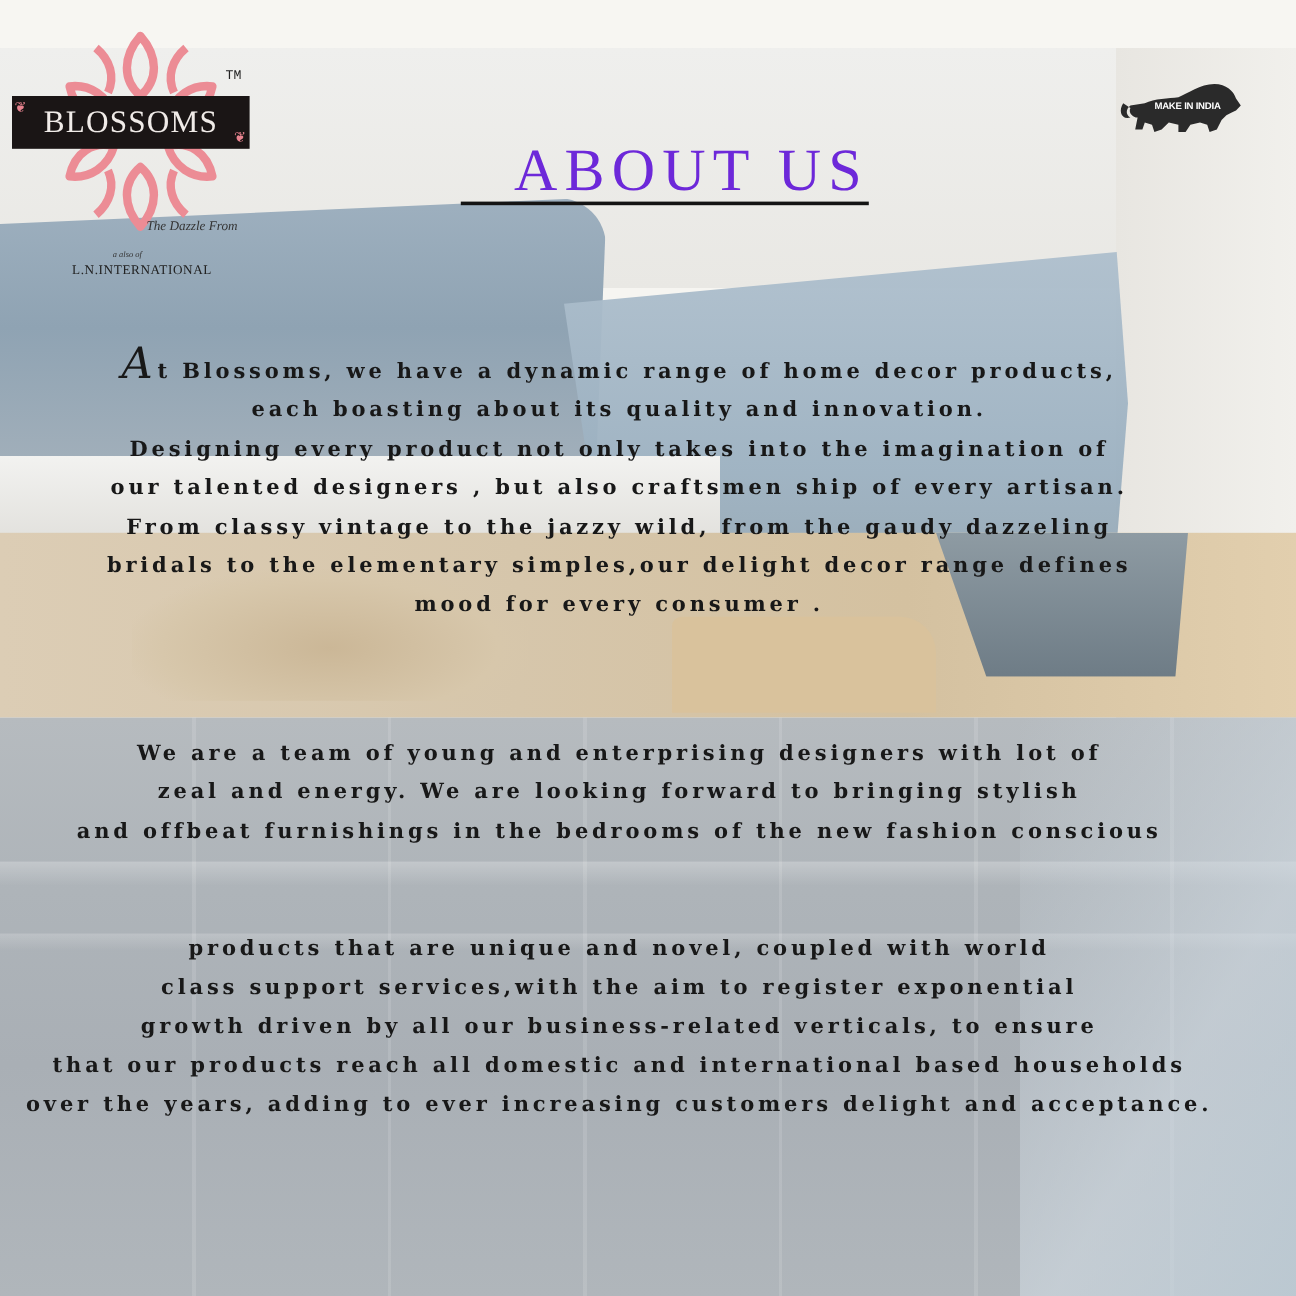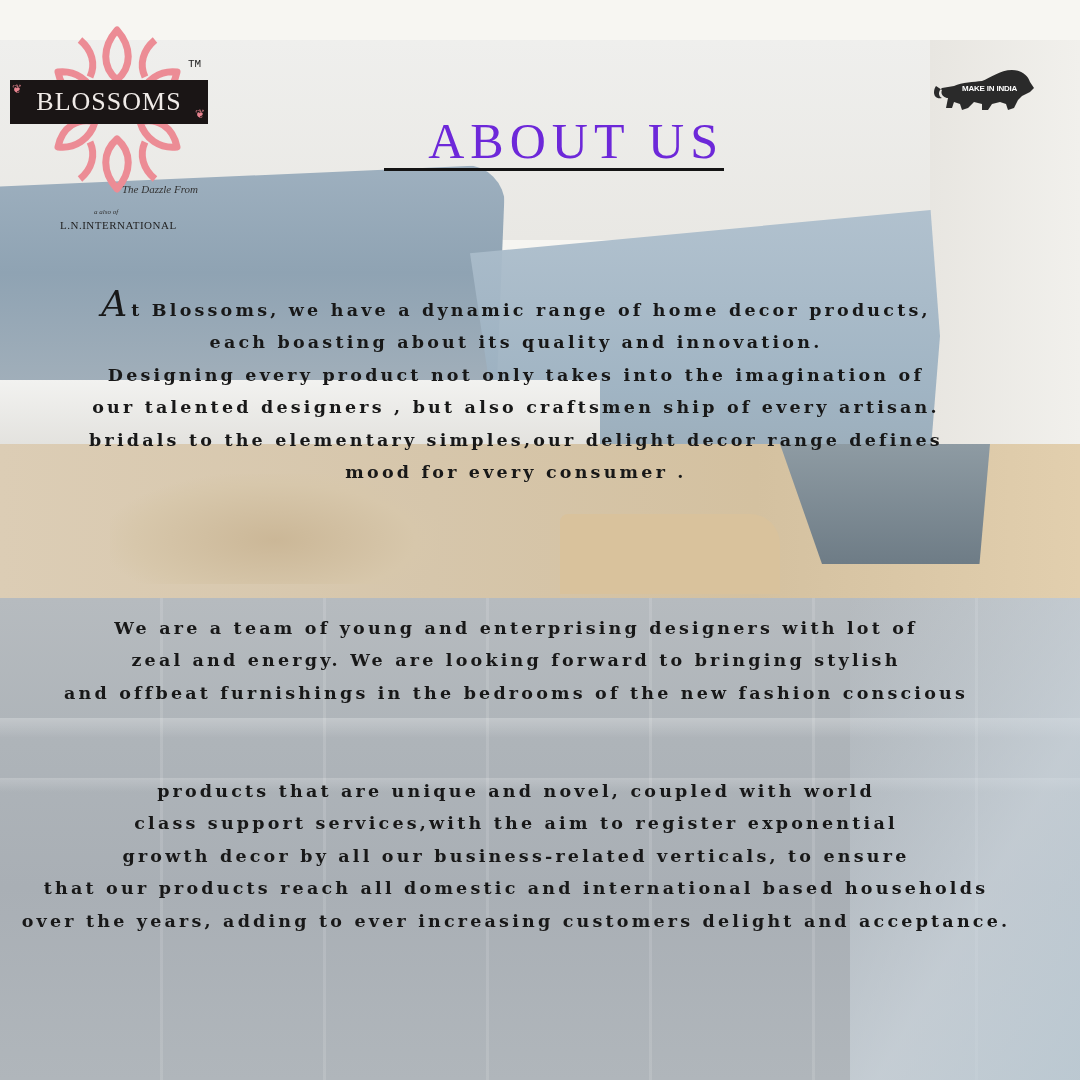--- a/index.html
+++ b/index.html
@@ -125,29 +125,30 @@
 </svg>
 <span class="mii-label">MAKE IN INDIA</span>
 
 <div class="title">ABOUT US</div>
 
 <div class="para p1">
   <span class="line"><span class="dropcap">A</span><span>t Blossoms, we have a dynamic range of home decor products,</span></span>
   <span class="line">each boasting about its quality and innovation.</span>
   <span class="line">Designing every product not only takes into the imagination of</span>
   <span class="line">our talented designers , but also craftsmen ship of every artisan.</span>
+  <span class="line">From classy vintage to the jazzy wild, from the gaudy dazzeling</span>
   <span class="line">bridals to the elementary simples,our delight decor range defines</span>
   <span class="line">mood for every consumer .</span>
 </div>
 
 <div class="para p2">
   <span class="line">We are a team of young and enterprising designers with lot of</span>
   <span class="line">zeal and energy. We are looking forward to bringing stylish</span>
   <span class="line">and offbeat furnishings in the bedrooms of the new fashion conscious</span>
 </div>
 
 <div class="para p3">
   <span class="line">products that are unique and novel, coupled with world</span>
   <span class="line">class support services,with the aim to register exponential</span>
-  <span class="line">growth decor by all our business-related verticals, to ensure</span>
+  <span class="line">growth driven by all our business-related verticals, to ensure</span>
   <span class="line">that our products reach all domestic and international based households</span>
   <span class="line">over the years, adding to ever increasing customers delight and acceptance.</span>
 </div>
 
 </body></html>

